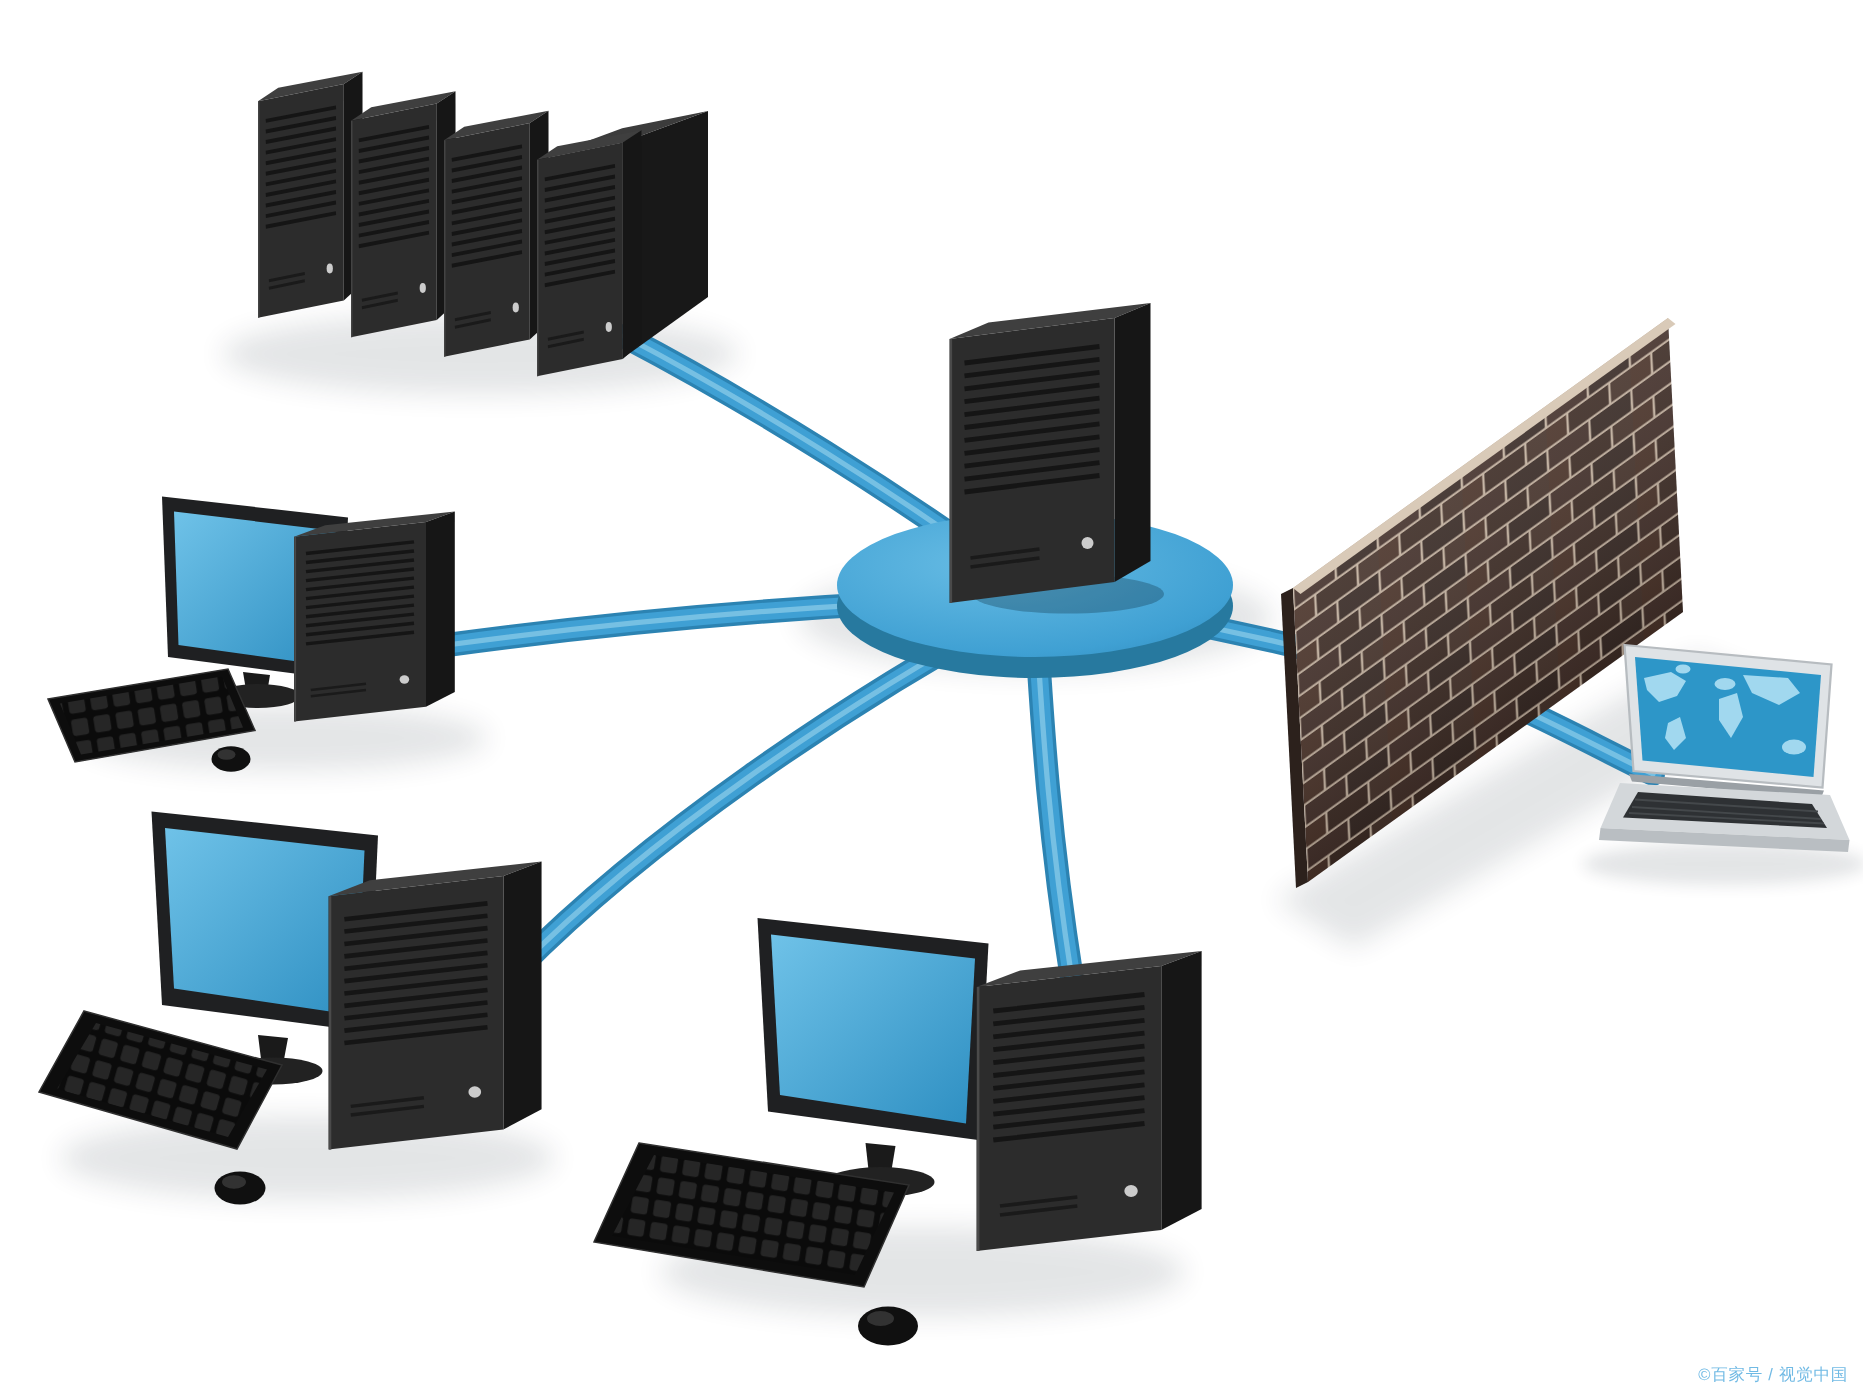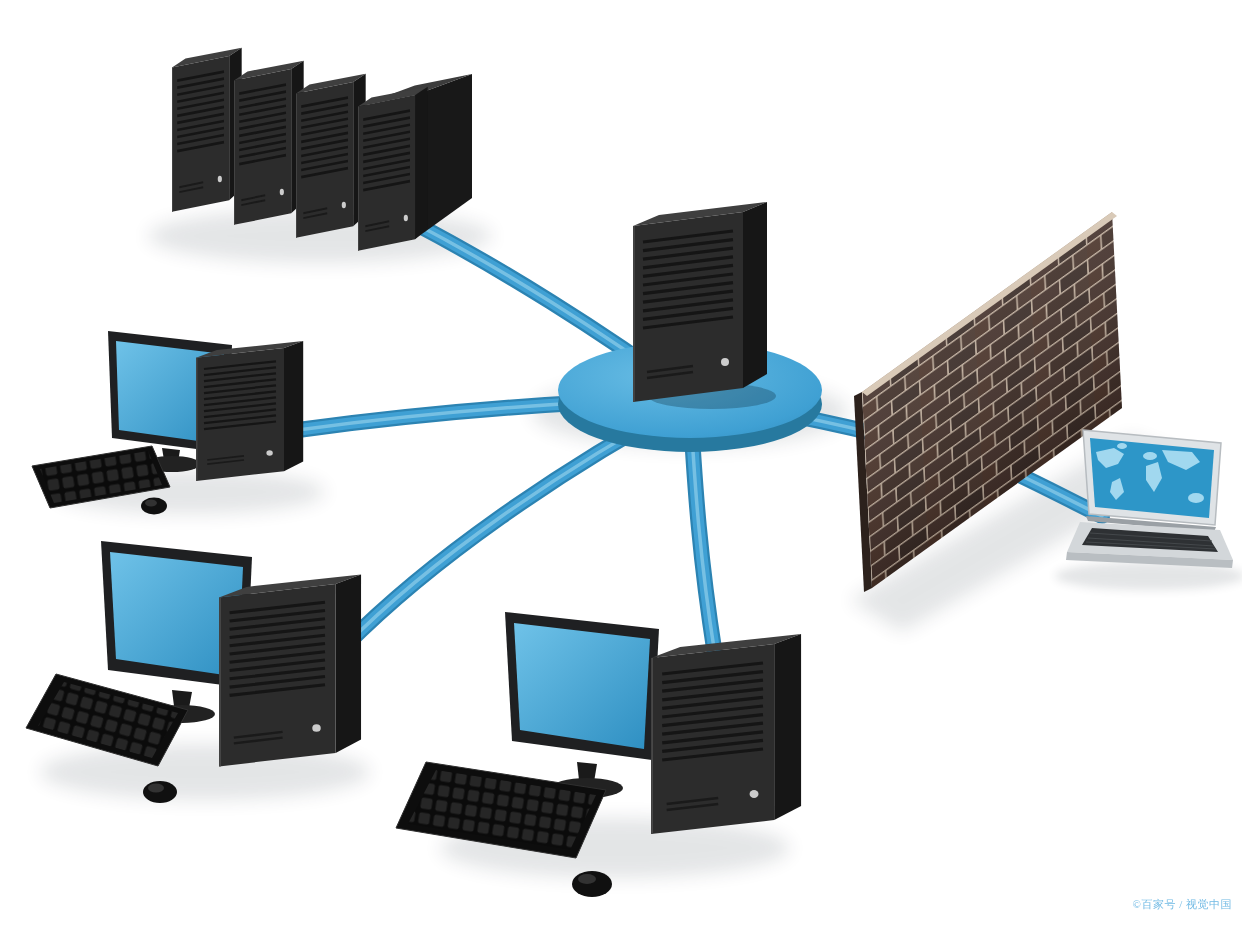--- a/index.html
+++ b/index.html
@@ -1,24 +1,24 @@
 <!DOCTYPE html>
 <html style="--accent-blue: #58aee0; --cable-blue: #3fa0d4; --screen-blue: #3f9fd0; --device-black: #2c2c2c; --brick-brown: #43302a; --mortar-tan: #c2b09e; --laptop-silver: #d3d7da;"><head>
 <meta charset="utf-8">
 <title>Network Diagram</title>
 <style>
   html,body{margin:0;padding:0;background:#ffffff;}
   body{font-family:"Liberation Sans", sans-serif;}
   .stage{position:relative;width:1242px;height:932px;background:#ffffff;overflow:hidden;}
   .stage svg{position:absolute;left:0;top:0;}
   .watermark{
-    position:absolute;right:10px;bottom:20px;
+    position:absolute;right:10px;bottom:8px;
     font-size:11px;letter-spacing:.5px;
     color:var(--accent-blue,#58aee0);opacity:.85;
-    font-family:Liberation Serif, serif;
+    font-family:Liberation Sans, sans-serif;
   }
   .cab-u{fill:none;stroke:#2c83b2;stroke-width:16;stroke-linecap:round}
   .cab-m{fill:none;stroke:var(--cable-blue,#3fa0d4);stroke-width:11.5;stroke-linecap:round}
   .cab-h{fill:none;stroke:#8ecdea;stroke-width:3.5;stroke-linecap:round;opacity:.7}
   .shadow{fill:#22313c;opacity:.12}
 </style>
 </head>
 <body>
 
 <div class="stage">

